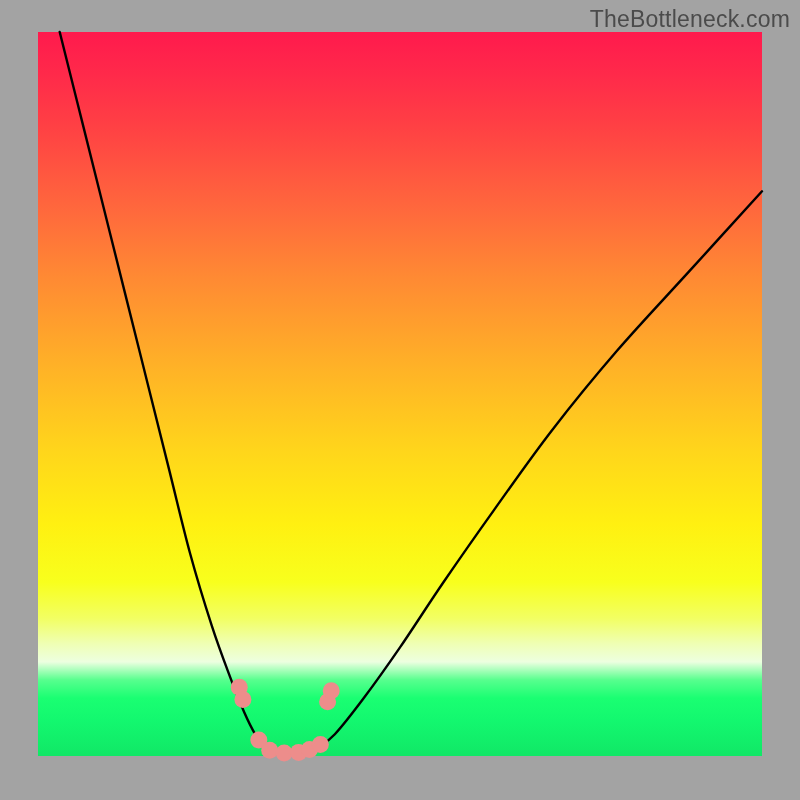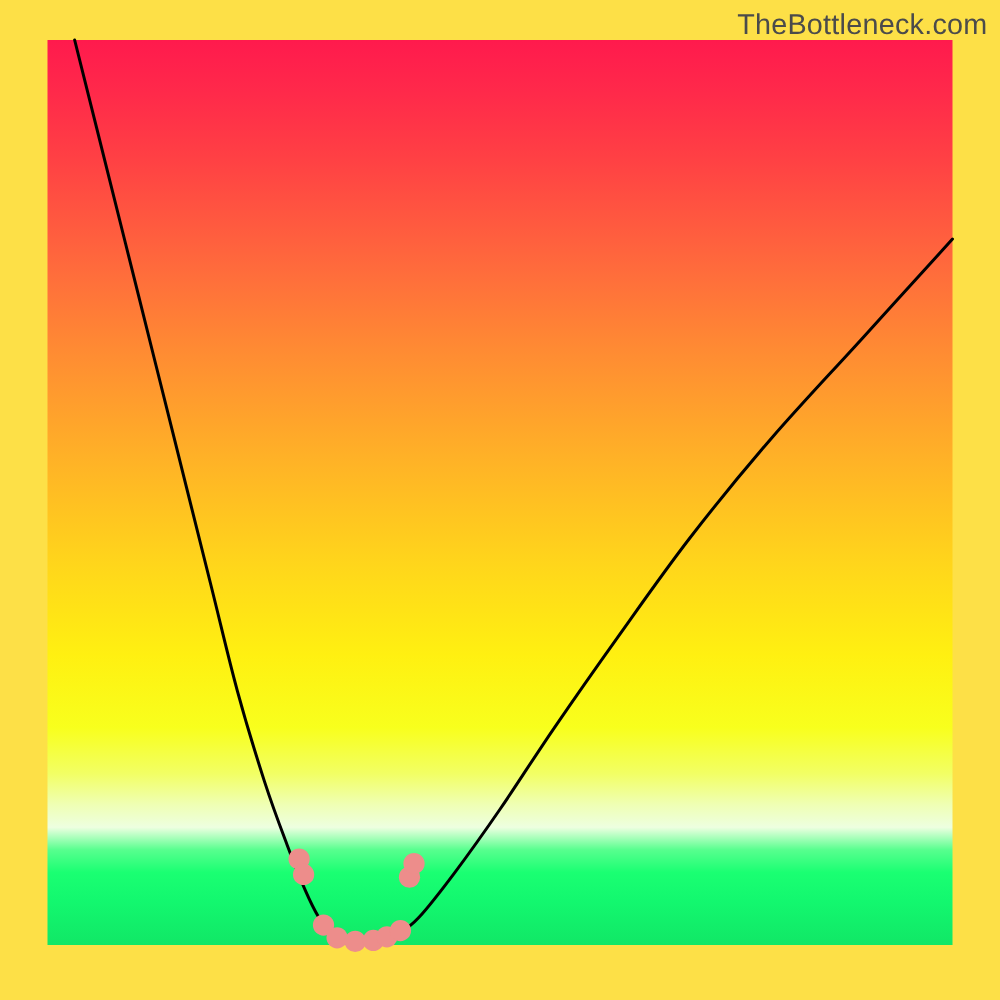--- a/index.html
+++ b/index.html
@@ -10,21 +10,21 @@
     background: #000;
     overflow: hidden;
     font-family: Arial, Helvetica, sans-serif;
   }
   .frame {
     position: absolute;
     left: 0;
     top: 0;
     width: 800px;
     height: 800px;
-    background: #fde047;
+    background: #a3a3a3;
   }
   .plot {
     position: absolute;
     left: 38px;
     top: 32px;
     width: 724px;
     height: 724px;
     background: linear-gradient(to bottom,
       #ff1a4d 0%,
       #ff2a4a 6%,

